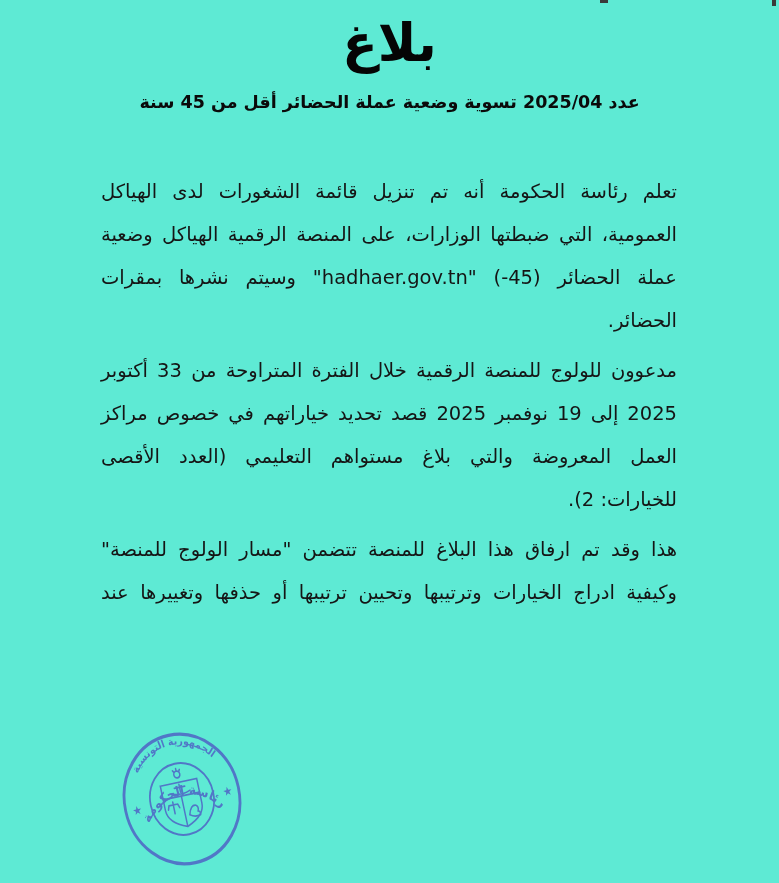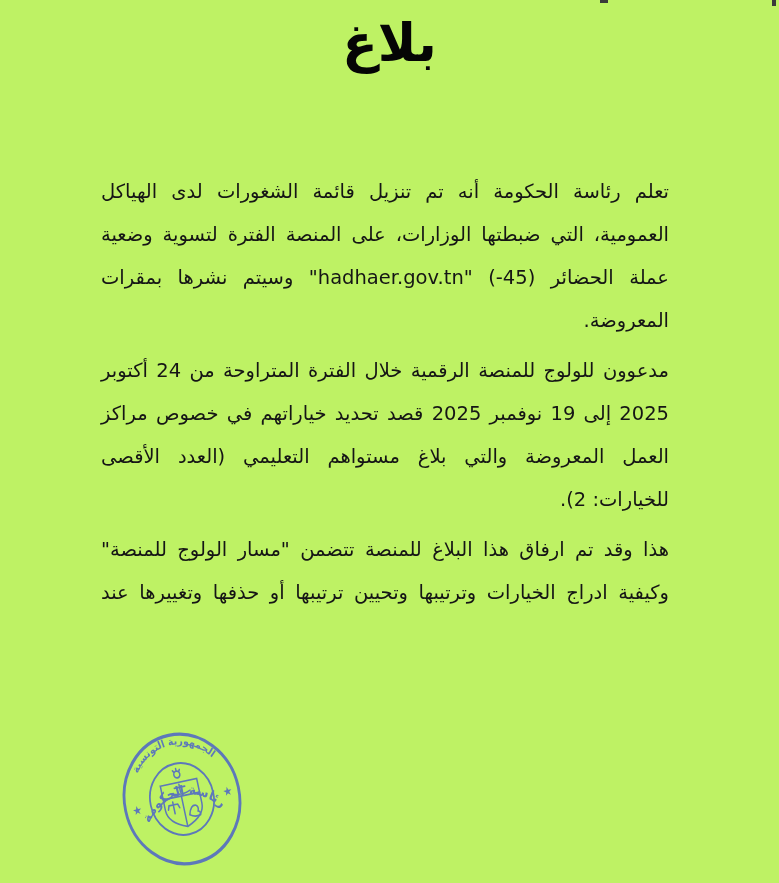--- a/index.html
+++ b/index.html
@@ -5,21 +5,21 @@
   html,body { margin:0; padding:0; }
   body {
     width:779px; height:883px;
     background:#ffffff;
     font-family:"DejaVu Sans", sans-serif;
     position:relative;
     overflow:hidden;
   }
   .page {
     position:absolute; inset:0;
-    background:#bef264;
+    background:#5eead4;
     direction:rtl;
     color:#111;
   }
   .doc-title {
     position:absolute;
     top:0; left:0; right:0;
     height:86px;
     line-height:86px;
     text-align:center;
     font-size:52px;
@@ -36,21 +36,21 @@
   }
   .doc-body {
     position:absolute;
     top:170px;
     left:101px;
     width:580px;
     direction:rtl;
     font-size:19.5px;
     color:#151515;
   }
-  .para { margin:0 12px 7px 0; }
+  .para { margin:0 4px 7px 0; }
   .line {
     height:43px;
     line-height:43px;
     text-align:justify;
     text-align-last:justify;
     white-space:nowrap;
   }
   .line.last {
     text-align-last:right;
     white-space:normal;
@@ -71,30 +71,31 @@
   .artifact-1 { left:600px; top:0; width:8px; height:3px; }
   .artifact-2 { left:772px; top:0; width:4px; height:6px; }
 </style>
 </head>
 <body>
 
 <div class="page">
 
   <div class="doc-title">بلاغ</div>
 
+  <div class="doc-subtitle">عدد 2025/04 تسوية وضعية عملة الحضائر أقل من 45 سنة</div>
 
   <div class="doc-body">
     <div class="para">
       <div class="line">تعلم رئاسة الحكومة أنه تم تنزيل قائمة الشغورات لدى الهياكل</div>
-      <div class="line">العمومية، التي ضبطتها الوزارات، على المنصة الفترة لتسوية وضعية</div>
+      <div class="line">العمومية، التي ضبطتها الوزارات، على المنصة الرقمية الهياكل وضعية</div>
       <div class="line">عملة الحضائر ⁦(-45)⁩ "hadhaer.gov.tn" وسيتم نشرها بمقرات</div>
-      <div class="line last">المعروضة.</div>
+      <div class="line last">الحضائر.</div>
     </div>
     <div class="para">
-      <div class="line">مدعوون للولوج للمنصة الرقمية خلال الفترة المتراوحة من 24 أكتوبر</div>
+      <div class="line">مدعوون للولوج للمنصة الرقمية خلال الفترة المتراوحة من 33 أكتوبر</div>
       <div class="line">2025 إلى 19 نوفمبر 2025 قصد تحديد خياراتهم في خصوص مراكز</div>
       <div class="line">العمل المعروضة والتي بلاغ مستواهم التعليمي (العدد الأقصى</div>
       <div class="line last">للخيارات: 2).</div>
     </div>
     <div class="para">
       <div class="line">هذا وقد تم ارفاق هذا البلاغ للمنصة تتضمن "مسار الولوج للمنصة"</div>
       <div class="line">وكيفية ادراج الخيارات وترتيبها وتحيين ترتيبها أو حذفها وتغييرها عند</div>
     </div>
   </div>
 

